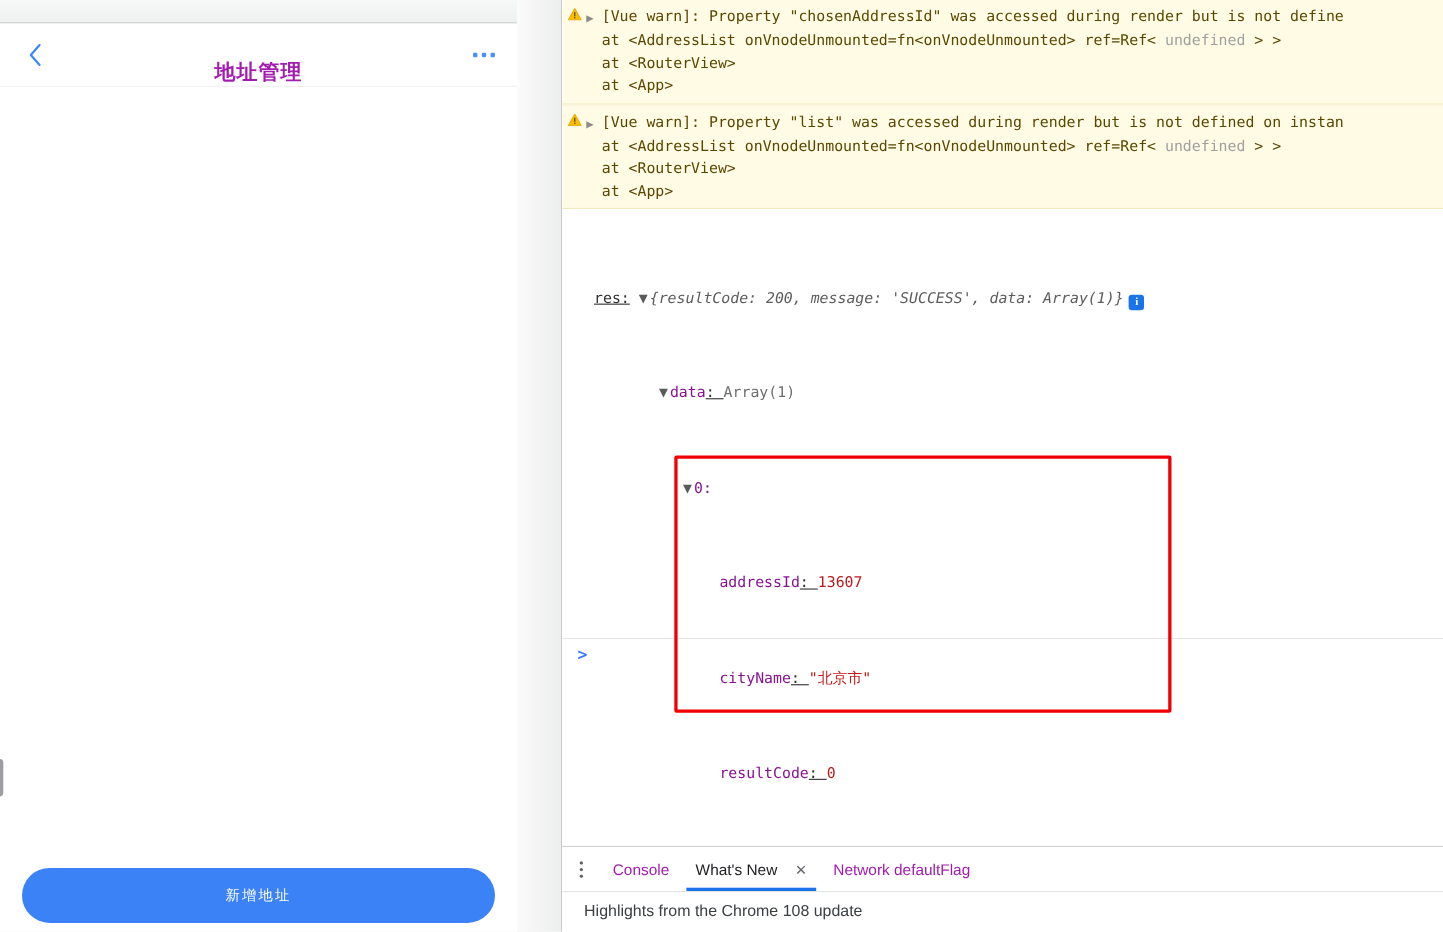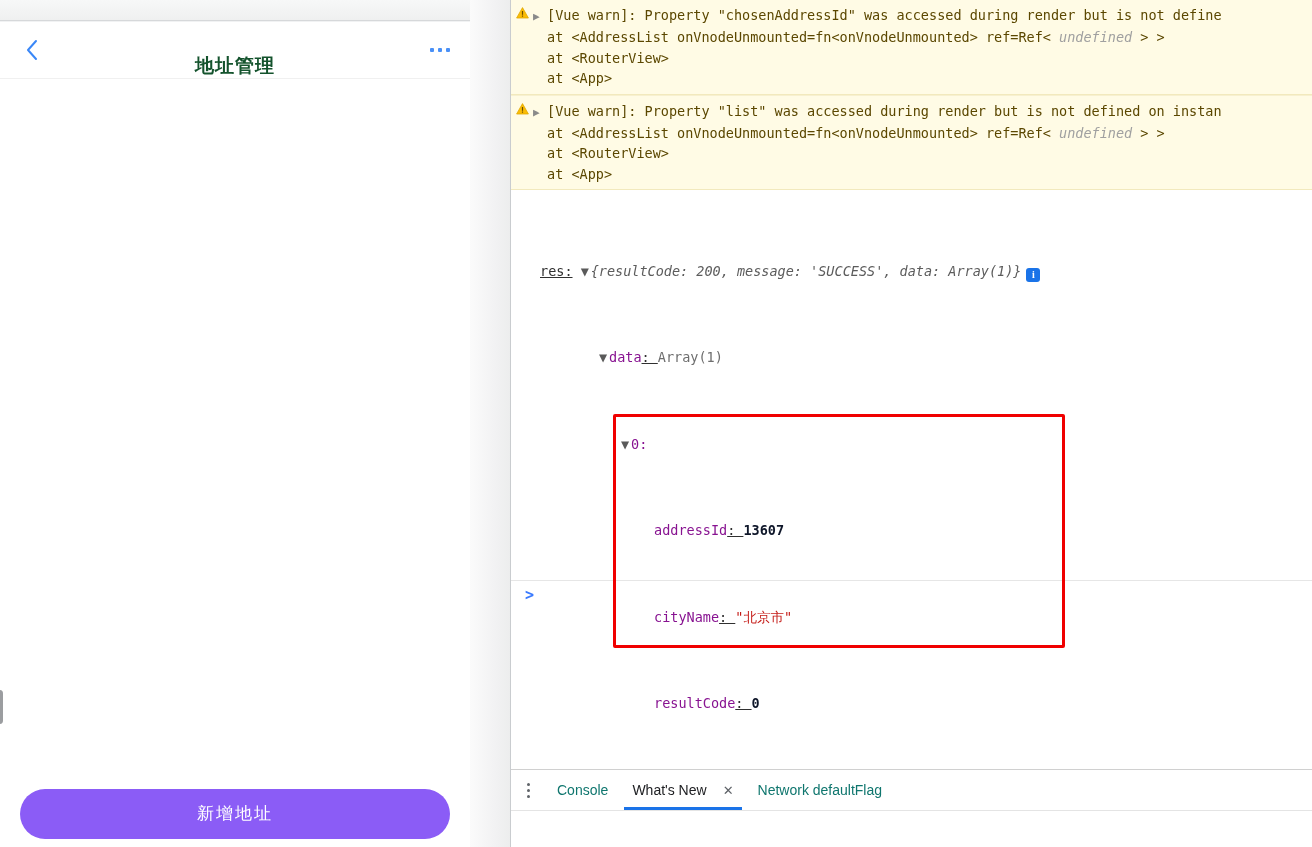--- a/index.html
+++ b/index.html
@@ -31,21 +31,21 @@
     display:flex;align-items:center;
   }
   .m-back{
     position:absolute;left:18px;top:50%;transform:translateY(-50%);
     width:28px;height:28px;display:flex;align-items:center;justify-content:center;
     cursor:pointer;
   }
   .m-back svg{display:block;}
   .m-title{
     width:100%;text-align:center;
-    font-size:19px;font-weight:700;color:#14532d;letter-spacing:1px;
+    font-size:19px;font-weight:700;color:#a21caf;letter-spacing:1px;
     font-family:"DejaVu Sans","Liberation Sans",sans-serif;
     margin-top:31px;
   }
   .m-more{
     position:absolute;right:20px;top:50%;transform:translateY(-50%);
     display:flex;gap:4px;align-items:center;cursor:pointer;
   }
   .m-more i{display:block;width:4px;height:4px;background:#4a90f7;border-radius:1px;}
   .m-body{
     position:absolute;left:0;top:57px;right:0;bottom:0;background:#ffffff;
@@ -54,21 +54,21 @@
   .m-scroll-handle{
     position:absolute;left:-4px;top:690px;width:7px;height:34px;
     background:#9b9da0;border-radius:4px;
   }
   .m-footer{
     position:absolute;left:0;right:0;bottom:0;height:67px;
     background:#ffffff;display:flex;align-items:center;justify-content:center;
   }
   .m-add-btn{
     width:430px;height:50px;border:none;border-radius:26px;
-    background:#8b5cf6;color:#fff;font-size:17px;letter-spacing:2px;
+    background:#3b82f6;color:#fff;font-size:13px;letter-spacing:2px;
     font-family:"DejaVu Sans","Liberation Sans",sans-serif;
     cursor:pointer;display:flex;align-items:center;justify-content:center;
   }
   .device-gutter{
     position:absolute;left:470px;top:0;width:41px;height:847px;
     background:linear-gradient(90deg,#fbfbfb 0%,#f2f2f3 60%,#eceded 100%);
   }
   .pane-divider{
     position:absolute;left:510px;top:0;width:1px;height:847px;background:#c9cccf;
   }
@@ -91,31 +91,31 @@
   .warn-row.first{padding-top:5px;}
   .warn-row.last{padding-bottom:5px;}
   .warn-ico{
     flex:0 0 auto;width:22px;display:flex;justify-content:center;align-items:center;
     padding-top:2px;
   }
   .warn-tri{
     flex:0 0 auto;width:14px;color:#8a8a8a;font-size:11px;padding-top:2px;
   }
   .warn-text{flex:1 1 auto;color:#5b4700;overflow:hidden;}
-  .warn-text .dim{color:#a0a0a0;font-style:italic;}
+  .warn-text .dim{color:#a0a0a0;}
   .warn-indent{padding-left:36px;}
 
   .log-block{
     position:relative;padding:6px 0 0 0;font-size:13.5px;line-height:21.6px;
     color:#303030;white-space:pre;
   }
   .log-line{display:block;white-space:pre;}
   .tok-plain{color:#303030;text-decoration:underline;}
   .tok-key{color:#881391;font-weight:400;}
-  .tok-num{color:#0f172a;font-weight:bold;}
+  .tok-num{color:#b91c1c;}
   .tok-str{color:#c41a16;}
   .tok-grey{color:#6e6e6e;}
   .tok-italic{font-style:italic;color:#5c5c5c;}
   .caret{color:#5a5a5a;display:inline-block;width:10px;}
   .info-badge{
     display:inline-block;width:14px;height:14px;border-radius:3px;background:#1a73e8;
     color:#fff;font-size:10px;line-height:14px;text-align:center;font-weight:700;
     font-family:"Liberation Serif",serif;vertical-align:-2px;margin-left:5px;
   }
   .redbox{
@@ -139,21 +139,21 @@
     border-bottom:1px solid #e4e4e4;position:relative;
     font-family:"Liberation Sans",sans-serif;
   }
   .kebab{
     width:34px;height:40px;display:flex;flex-direction:column;align-items:center;
     justify-content:center;gap:3px;cursor:pointer;
   }
   .kebab i{width:3px;height:3px;border-radius:50%;background:#5f6368;display:block;}
   .dtab{
     height:40px;display:flex;align-items:center;gap:7px;padding:0 12px;
-    font-size:14px;color:#0f766e;cursor:pointer;position:relative;
+    font-size:14px;color:#a21caf;cursor:pointer;position:relative;
   }
   .dtab.active{color:#202124;gap:16px;}
   .dtab.active::after{
     content:"";position:absolute;left:4px;right:4px;bottom:0;height:3px;background:#1a73e8;
   }
   .dtab .tclose{font-size:13px;color:#5f6368;line-height:1;}
   .drawer-body{
     height:36px;display:flex;align-items:center;padding-left:20px;
     font-size:14.5px;color:#3c4043;font-family:"Liberation Sans",sans-serif;
   }
@@ -301,16 +301,19 @@
           <span>Console</span>
         </div>
         <div class="dtab active">
           <span>What's New</span>
           <span class="tclose">✕</span>
         </div>
         <div class="dtab">
           <span>Network defaultFlag</span>
         </div>
       </div>
+      <div class="drawer-body">
+        <span>Highlights from the Chrome 108 update</span>
+      </div>
     </div>
 
   </div>
 </div>
 
 </body></html>

